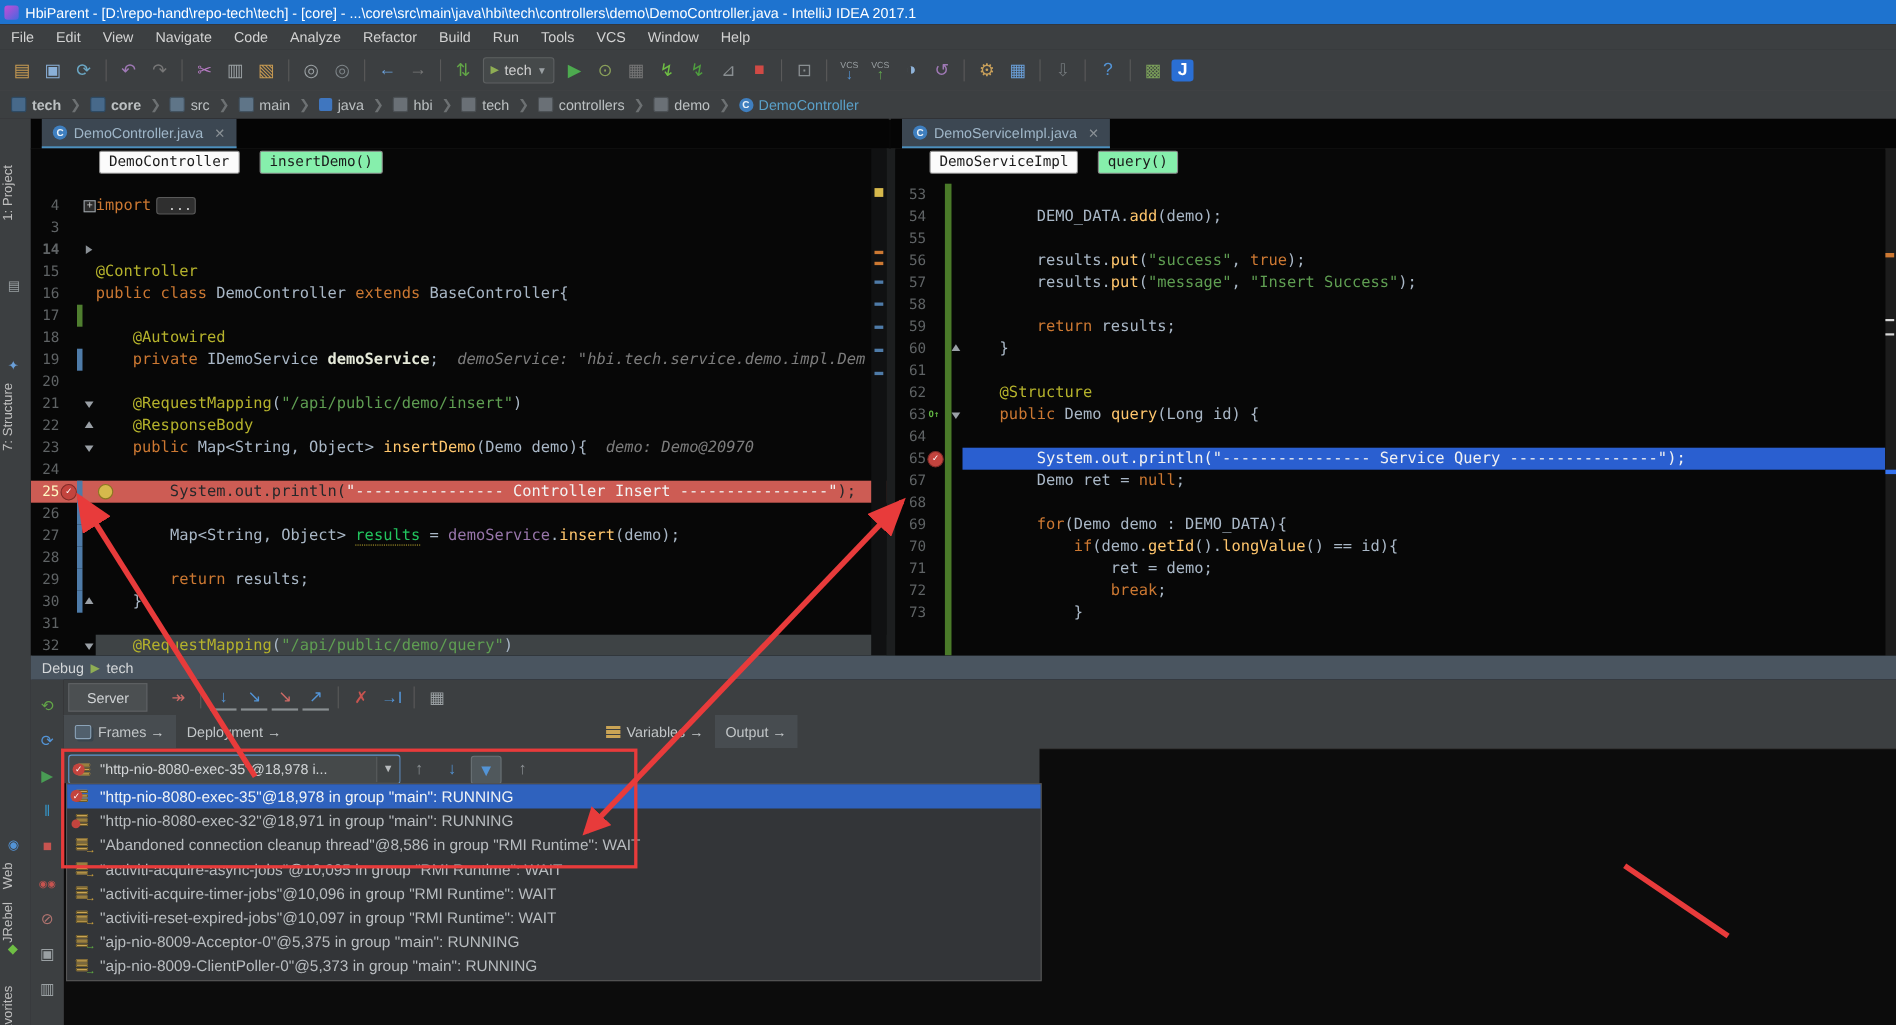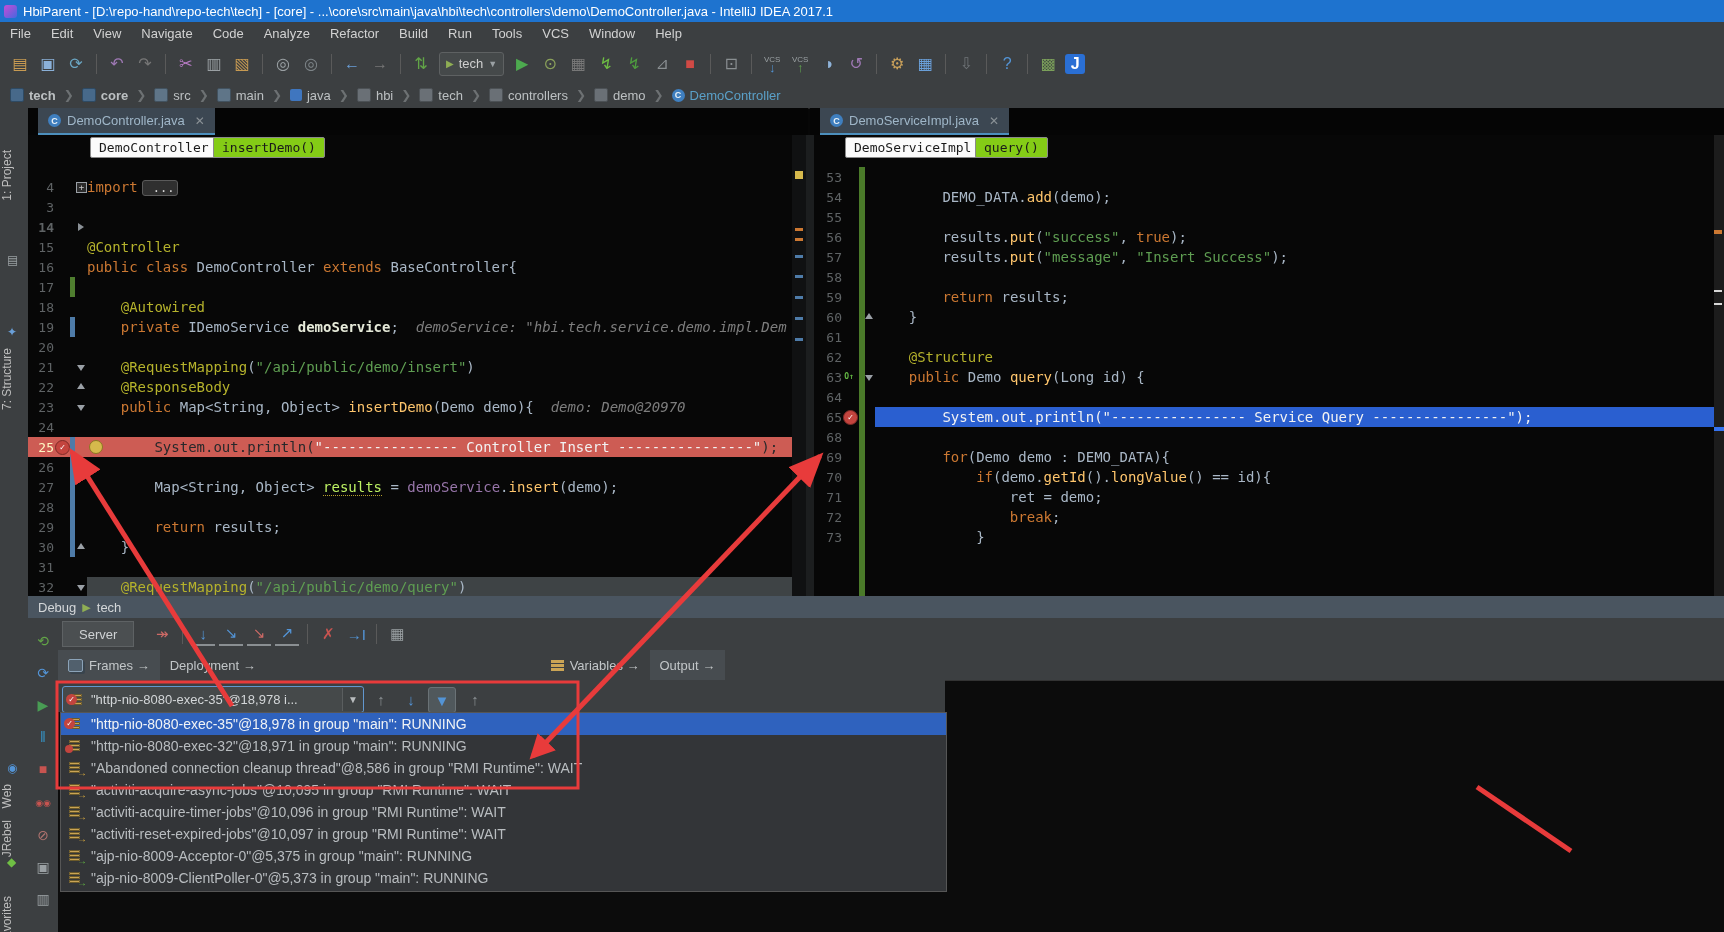--- a/index.html
+++ b/index.html
@@ -43,21 +43,21 @@
           justify-content:center;font-size:14px;}
   
   .tabbar{top:108px;height:27px;background:#050505;border-bottom:1px solid #2a2a2a;display:flex;}
   .ed-tab{display:flex;align-items:center;gap:6px;padding:0 10px;background:#3c4752;
           border-bottom:2px solid #4c8fbd;color:#9fb6c8;font-size:13px;height:25px;margin-left:10px;}
   .tab-close{color:#8a9196;font-size:12px;margin-left:4px;}
   .editor{top:135px;height:461px;background:#070707;overflow:hidden;font-family:"DejaVu Sans Mono","Liberation Mono",monospace;font-size:14px;}
   .chip{position:absolute;top:2px;height:19px;line-height:19px;padding:0 8px;border:1px solid #8a8a8a;
         border-radius:2px;font-size:13px;color:#1a1a1a;font-family:"DejaVu Sans Mono",monospace;z-index:5;}
   .chip-white{background:#fbfbfb;}
-  .chip-yellow{background:#84cc16;}
+  .chip-yellow{background:#86efac;margin-left:23px;}
   .edlines{position:absolute;left:0;right:0;}
   .edrow{height:20px;display:flex;align-items:center;white-space:pre;}
   .g-num{color:#5f6365;font-size:13px;text-align:right;flex:0 0 auto;
          font-family:"DejaVu Sans Mono",monospace;}
   .g-ico{flex:0 0 16px;height:20px;position:relative;}
   .g-chg{flex:0 0 5px;height:20px;}
   .g-fold{flex:0 0 12px;height:20px;position:relative;}
   .code{flex:1 1 auto;height:20px;line-height:20px;position:relative;overflow:hidden;}
   .row-bp{background:#cd5c54;}
   .row-bp .g-num{color:#fef9c3;}
@@ -74,21 +74,21 @@
   .fold-u{position:absolute;left:2px;top:6px;width:0;height:0;border-left:4px solid transparent;
           border-right:4px solid transparent;border-bottom:6px solid #9aa0a6;}
   .fold-r{position:absolute;left:3px;top:6px;width:0;height:0;border-top:4px solid transparent;
           border-bottom:4px solid transparent;border-left:6px solid #8a9096;}
   .fold-plus{position:absolute;left:1px;top:5px;width:9px;height:9px;border:1px solid #9aa0a6;
              background:#2b2b2b;color:#c8c8c8;font-size:9px;line-height:9px;text-align:center;}
   .tk-k{color:#cc7832;} .tk-a{color:#b5b22c;} .tk-c{color:#a9b7c6;} .tk-s{color:#5f9e52;}
   .tk-m{color:#ffc66d;} .tk-f{color:#9876aa;} .tk-fb{color:#e6ead9;font-weight:bold;}
   .tk-p{color:#a9b7c6;} .tk-h{color:#7d7d7d;font-style:italic;} .tk-w{color:#f2f2f2;}
   .tk-d{color:#26282a;}
-  .tk-u{color:#bef264;border-bottom:1px dotted #b3a02c;}
+  .tk-u{color:#22c55e;border-bottom:1px dotted #b3a02c;}
   .tk-fp{display:inline-block;border:1px solid #5a5a5a;background:#2f2f2f;color:#d8d8d8;
          border-radius:3px;line-height:14px;padding:0 3px;margin-left:4px;font-size:12px;}
   #splitter{left:806px;top:135px;width:8px;height:461px;background:#1c1e1f;}
   #lstripe{left:792px;top:135px;width:14px;height:461px;background:#101112;}
   #rscroll{left:1714px;top:135px;width:10px;height:461px;background:#1c1c1c;}
   .mark{position:absolute;}
   .green-bar{position:absolute;background:#4a7a29;}
   
   #dbg-header{left:28px;top:596px;width:1696px;height:22px;background:#4a5560;color:#d4d7d9;
               display:flex;align-items:center;font-size:13px;padding-left:10px;gap:6px;}
@@ -342,20 +342,21 @@
         <div class="edrow"><span class="g-num" style="width: 28px;">56</span><span class="g-ico"></span><span class="g-chg" style="background: transparent;"></span><span class="g-fold"></span><span class="code"><span class="tk-p">        results.</span><span class="tk-m">put</span><span class="tk-p">(</span><span class="tk-s">"success"</span><span class="tk-p">, </span><span class="tk-k">true</span><span class="tk-p">);</span></span></div>
         <div class="edrow"><span class="g-num" style="width: 28px;">57</span><span class="g-ico"></span><span class="g-chg" style="background: transparent;"></span><span class="g-fold"></span><span class="code"><span class="tk-p">        results.</span><span class="tk-m">put</span><span class="tk-p">(</span><span class="tk-s">"message"</span><span class="tk-p">, </span><span class="tk-s">"Insert Success"</span><span class="tk-p">);</span></span></div>
         <div class="edrow"><span class="g-num" style="width: 28px;">58</span><span class="g-ico"></span><span class="g-chg" style="background: transparent;"></span><span class="g-fold"></span><span class="code"></span></div>
         <div class="edrow"><span class="g-num" style="width: 28px;">59</span><span class="g-ico"></span><span class="g-chg" style="background: transparent;"></span><span class="g-fold"></span><span class="code"><span class="tk-p">        </span><span class="tk-k">return </span><span class="tk-p">results;</span></span></div>
         <div class="edrow"><span class="g-num" style="width: 28px;">60</span><span class="g-ico"></span><span class="g-chg" style="background: transparent;"></span><span class="g-fold"><span class="fold-u"></span></span><span class="code"><span class="tk-p">    }</span></span></div>
         <div class="edrow"><span class="g-num" style="width: 28px;">61</span><span class="g-ico"></span><span class="g-chg" style="background: transparent;"></span><span class="g-fold"></span><span class="code"></span></div>
         <div class="edrow"><span class="g-num" style="width: 28px;">62</span><span class="g-ico"></span><span class="g-chg" style="background: transparent;"></span><span class="g-fold"></span><span class="code"><span class="tk-p">    </span><span class="tk-a">@Structure</span></span></div>
         <div class="edrow"><span class="g-num" style="width: 28px;">63</span><span class="g-ico"><span class="ovr" style="font-size: 8px;">O↑</span></span><span class="g-chg" style="background: transparent;"></span><span class="g-fold"><span class="fold-d"></span></span><span class="code"><span class="tk-p">    </span><span class="tk-k">public </span><span class="tk-c">Demo </span><span class="tk-m">query</span><span class="tk-p">(</span><span class="tk-c">Long</span><span class="tk-p"> id) {</span></span></div>
         <div class="edrow"><span class="g-num" style="width: 28px;">64</span><span class="g-ico"></span><span class="g-chg" style="background: transparent;"></span><span class="g-fold"></span><span class="code"></span></div>
         <div class="edrow row-exec"><span class="g-num" style="width: 28px;">65</span><span class="g-ico"><span class="bp-dot">✓</span></span><span class="g-chg" style="background: transparent;"></span><span class="g-fold"></span><span class="code"><span class="tk-w">        System.out.println("---------------- Service Query ----------------");</span></span></div>
+        <div class="edrow"><span class="g-num" style="width: 28px;">67</span><span class="g-ico"></span><span class="g-chg" style="background: transparent;"></span><span class="g-fold"></span><span class="code"><span class="tk-p">        </span><span class="tk-c">Demo</span><span class="tk-p"> ret = </span><span class="tk-k">null</span><span class="tk-p">;</span></span></div>
         <div class="edrow"><span class="g-num" style="width: 28px;">68</span><span class="g-ico"></span><span class="g-chg" style="background: transparent;"></span><span class="g-fold"></span><span class="code"></span></div>
         <div class="edrow"><span class="g-num" style="width: 28px;">69</span><span class="g-ico"></span><span class="g-chg" style="background: transparent;"></span><span class="g-fold"></span><span class="code"><span class="tk-p">        </span><span class="tk-k">for</span><span class="tk-p">(</span><span class="tk-c">Demo</span><span class="tk-p"> demo : DEMO_DATA){</span></span></div>
         <div class="edrow"><span class="g-num" style="width: 28px;">70</span><span class="g-ico"></span><span class="g-chg" style="background: transparent;"></span><span class="g-fold"></span><span class="code"><span class="tk-p">            </span><span class="tk-k">if</span><span class="tk-p">(demo.</span><span class="tk-m">getId</span><span class="tk-p">().</span><span class="tk-m">longValue</span><span class="tk-p">() == id){</span></span></div>
         <div class="edrow"><span class="g-num" style="width: 28px;">71</span><span class="g-ico"></span><span class="g-chg" style="background: transparent;"></span><span class="g-fold"></span><span class="code"><span class="tk-p">                ret = demo;</span></span></div>
         <div class="edrow"><span class="g-num" style="width: 28px;">72</span><span class="g-ico"></span><span class="g-chg" style="background: transparent;"></span><span class="g-fold"></span><span class="code"><span class="tk-p">                </span><span class="tk-k">break</span><span class="tk-p">;</span></span></div>
         <div class="edrow"><span class="g-num" style="width: 28px;">73</span><span class="g-ico"></span><span class="g-chg" style="background: transparent;"></span><span class="g-fold"></span><span class="code"><span class="tk-p">            }</span></span></div>
       </div>
       <div class="green-bar" style="left: 45px; top: 32px; width: 6px; height: 429px;"></div>
     </div>
 <div id="rscroll" class="abs">

